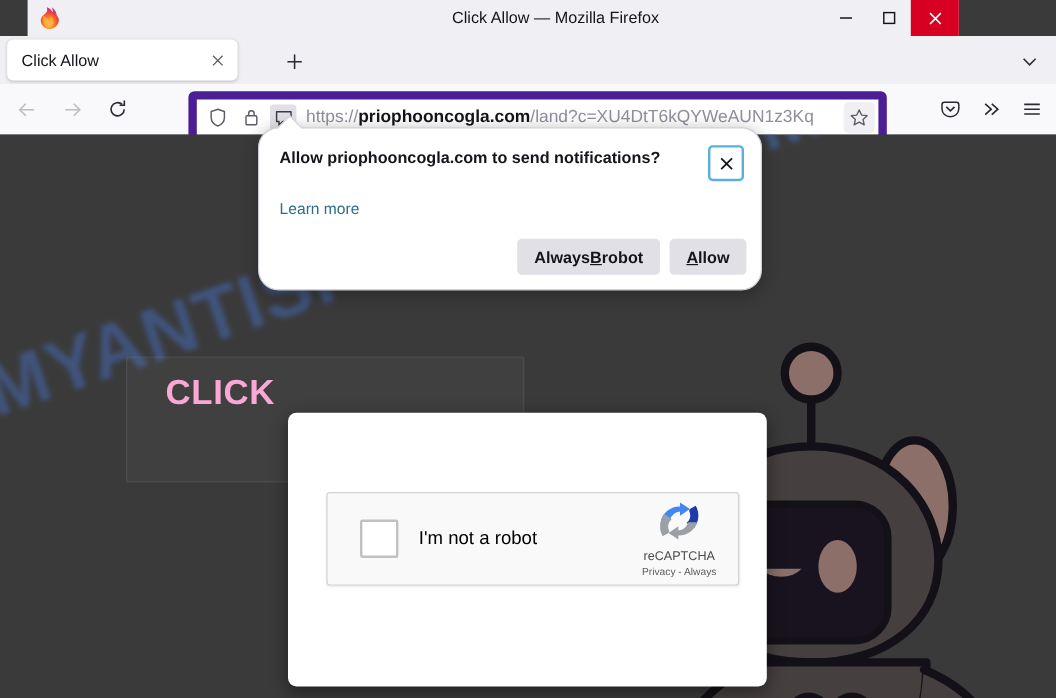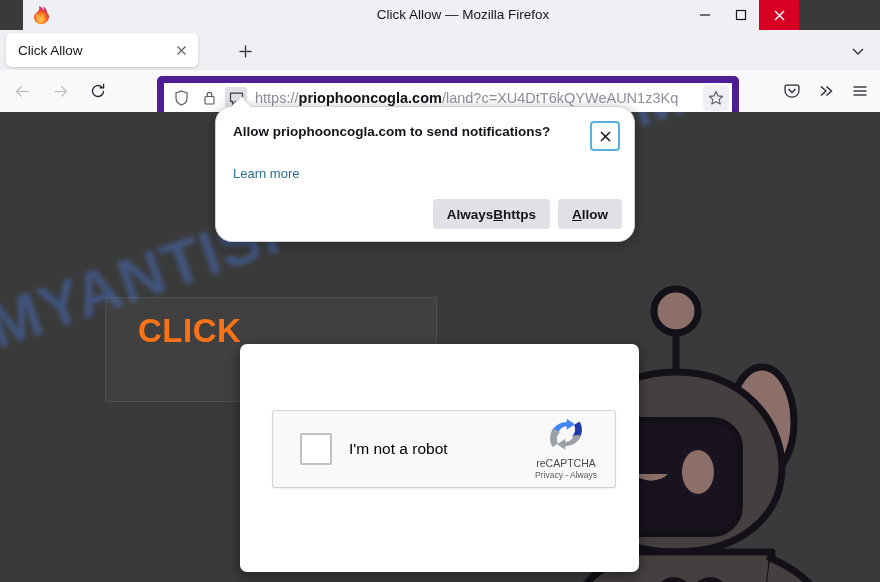--- a/index.html
+++ b/index.html
@@ -227,23 +227,23 @@
     position: absolute;
     left: 105px; top: 185px;
     width: 330px; height: 103px;
     background: rgba(255,255,255,.035);
     border: 1px solid rgba(255,255,255,.07);
     border-radius: 2px;
   }
   .clicktext {
     position: absolute;
     left: 138px; top: 200px;
-    font-size: 33px;
+    font-size: 29px;
     font-weight: 700;
-    color: #f97316;
+    color: #f9a8d4;
     letter-spacing: .5px;
     white-space: nowrap;
   }
 
   
   .modal-card {
     position: absolute;
     left: 240px; top: 232px;
     width: 399px; height: 228px;
     background: #ffffff;
@@ -555,21 +555,21 @@
     <div class="dh-close">
       <svg width="13" height="13" viewBox="0 0 13 13">
         <line x1="2" y1="2" x2="11" y2="11" stroke="#15141a" stroke-width="1.5"></line>
         <line x1="11" y1="2" x2="2" y2="11" stroke="#15141a" stroke-width="1.5"></line>
       </svg>
     </div>
     <div class="dh-actions">
       <button class="dh-btn">
           <span>Always </span>
           <span class="ul">B</span>
-          <span>https</span>
+          <span>robot</span>
         </button>
       <button class="dh-btn">
           <span class="ul">A</span>
           <span>llow</span>
         </button>
     </div>
   </div>
 
 </div>
 

